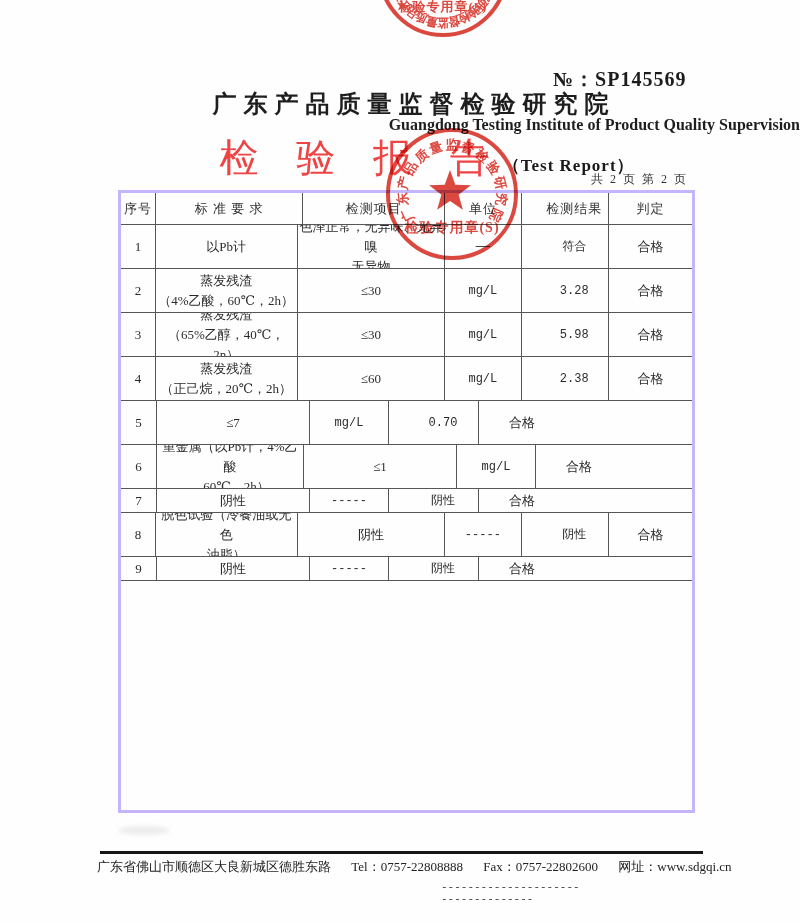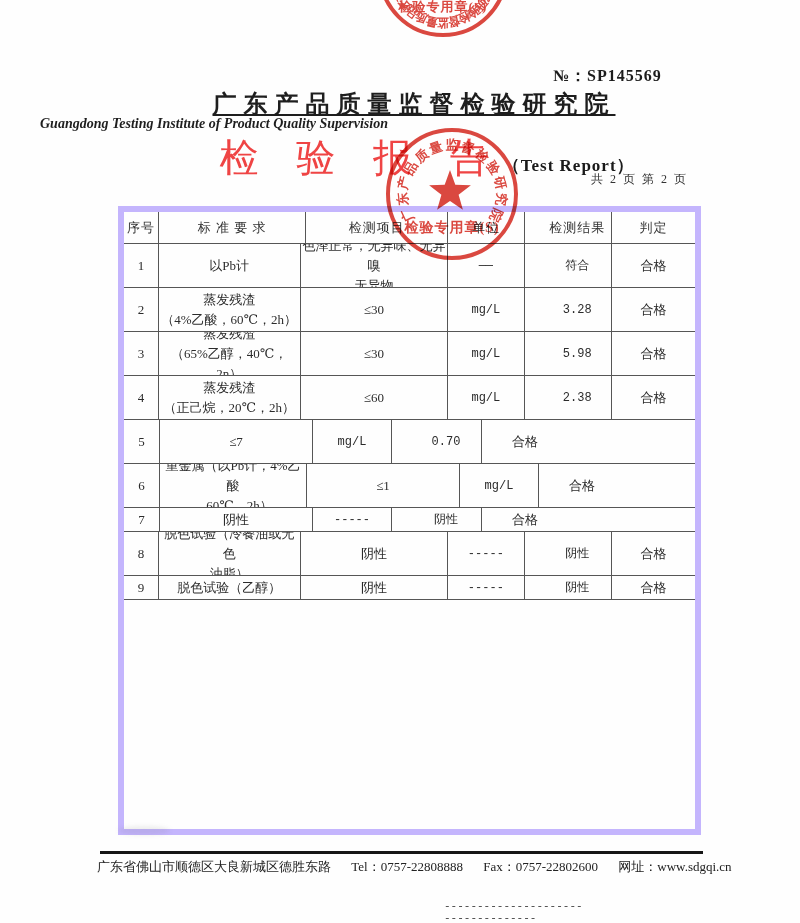--- a/index.html
+++ b/index.html
@@ -1,32 +1,32 @@
 <!DOCTYPE html>
 <html><head>
 <meta charset="utf-8">
 <style>
   html,body{margin:0;padding:0;background:#ffffff;}
   .page{
     position:relative;width:800px;height:923px;background:#fefefe;overflow:hidden;
     font-family:"Liberation Serif","DejaVu Serif",serif;color:#262626;
   }
   
-  .report-no{position:absolute;top:66px;left:553px;font-size:16px;font-weight:bold;letter-spacing:1px;color:#1c1c1c;}
+  .report-no{position:absolute;top:66px;left:553px;font-size:20px;font-weight:bold;letter-spacing:1px;color:#1c1c1c;}
   .org-cn{position:absolute;top:88px;left:0;right:0;text-align:center;text-indent:28px;
-          font-size:24px;font-weight:bold;letter-spacing:7px;color:#1e1e1e;text-decoration:underline;}
-  .org-en{position:absolute;top:116px;left:0;right:0;text-align:left;text-indent:40px;
-          font-size:14px;font-weight:bold;color:#1e1e1e;font-style:italic;}
+          font-size:24px;font-weight:bold;letter-spacing:7px;color:#1e1e1e;}
+  .org-en{position:absolute;top:116px;left:0;right:0;text-align:right;text-indent:40px;
+          font-size:16px;font-weight:bold;color:#1e1e1e;}
   .title-line{position:absolute;top:131px;left:0;right:0;text-align:center;text-indent:54px;white-space:nowrap;}
   .title-cn{font-size:39px;font-weight:normal;letter-spacing:14px;color:#ef4444;}
   .title-en{font-size:17px;font-weight:bold;letter-spacing:1px;color:#1a1a1a;}
   .page-ind{position:absolute;top:171px;right:112px;font-size:12px;letter-spacing:2px;color:#333;}
   
-  .tbl{position:absolute;left:118px;top:206px;width:571px;height:617px;
-       border:6px solid #c4b5fd;box-sizing:content-box;font-size:13px;color:#2b2b2b;}
+  .tbl{position:absolute;left:118px;top:190px;width:571px;height:617px;
+       border:3px solid #c4b5fd;box-sizing:content-box;font-size:13px;color:#2b2b2b;}
   .trow{display:flex;width:100%;border-bottom:1px solid #565656;box-sizing:border-box;}
   .trow:last-of-type{border-bottom:1px solid #565656;}
   .cell{display:flex;flex-direction:column;justify-content:center;align-items:center;text-align:center;
         border-right:1px solid #565656;box-sizing:border-box;line-height:20px;overflow:hidden;}
   .cell:last-child{border-right:none;}
   .c0{width:36px;}.c1{width:147px;}.c2{width:153px;}.c3{width:79px;}.c4{width:71px;margin-left:19px;}.c5{width:86px;border-right:none !important;}
   .hrow{height:32px;}
   .hrow .cell{letter-spacing:1px;color:#333;}
   .lat{font-family:"Liberation Mono","DejaVu Sans Mono",monospace;font-size:12px;}
   .divider{position:absolute;left:320px;top:688px;width:140px;font-size:11px;letter-spacing:0px;
@@ -247,23 +247,20 @@
             <div>阴性</div>
           </div>
           <div class="c5 cell">
             <div>合格</div>
           </div>
         </div>
         <div class="trow" style="height: 24px;">
           <div class="c0 cell">
             <div>9</div>
           </div>
-          <div class="c1 cell">
-            <div>脱色试验（乙醇）</div>
-          </div>
           <div class="c2 cell">
             <div>阴性</div>
           </div>
           <div class="c3 cell lat">
             <div>-----</div>
           </div>
           <div class="c4 cell lat">
             <div>阴性</div>
           </div>
           <div class="c5 cell">

